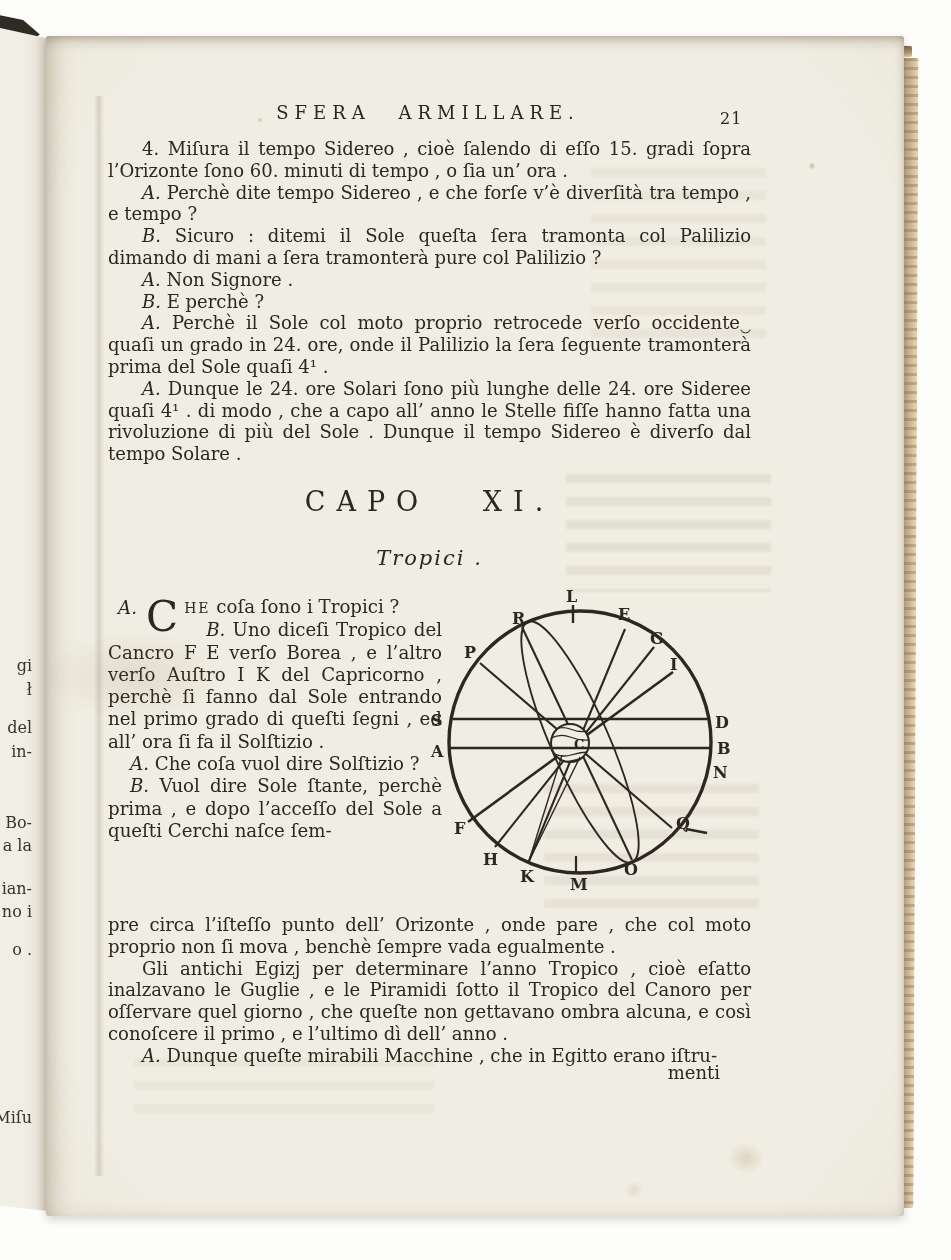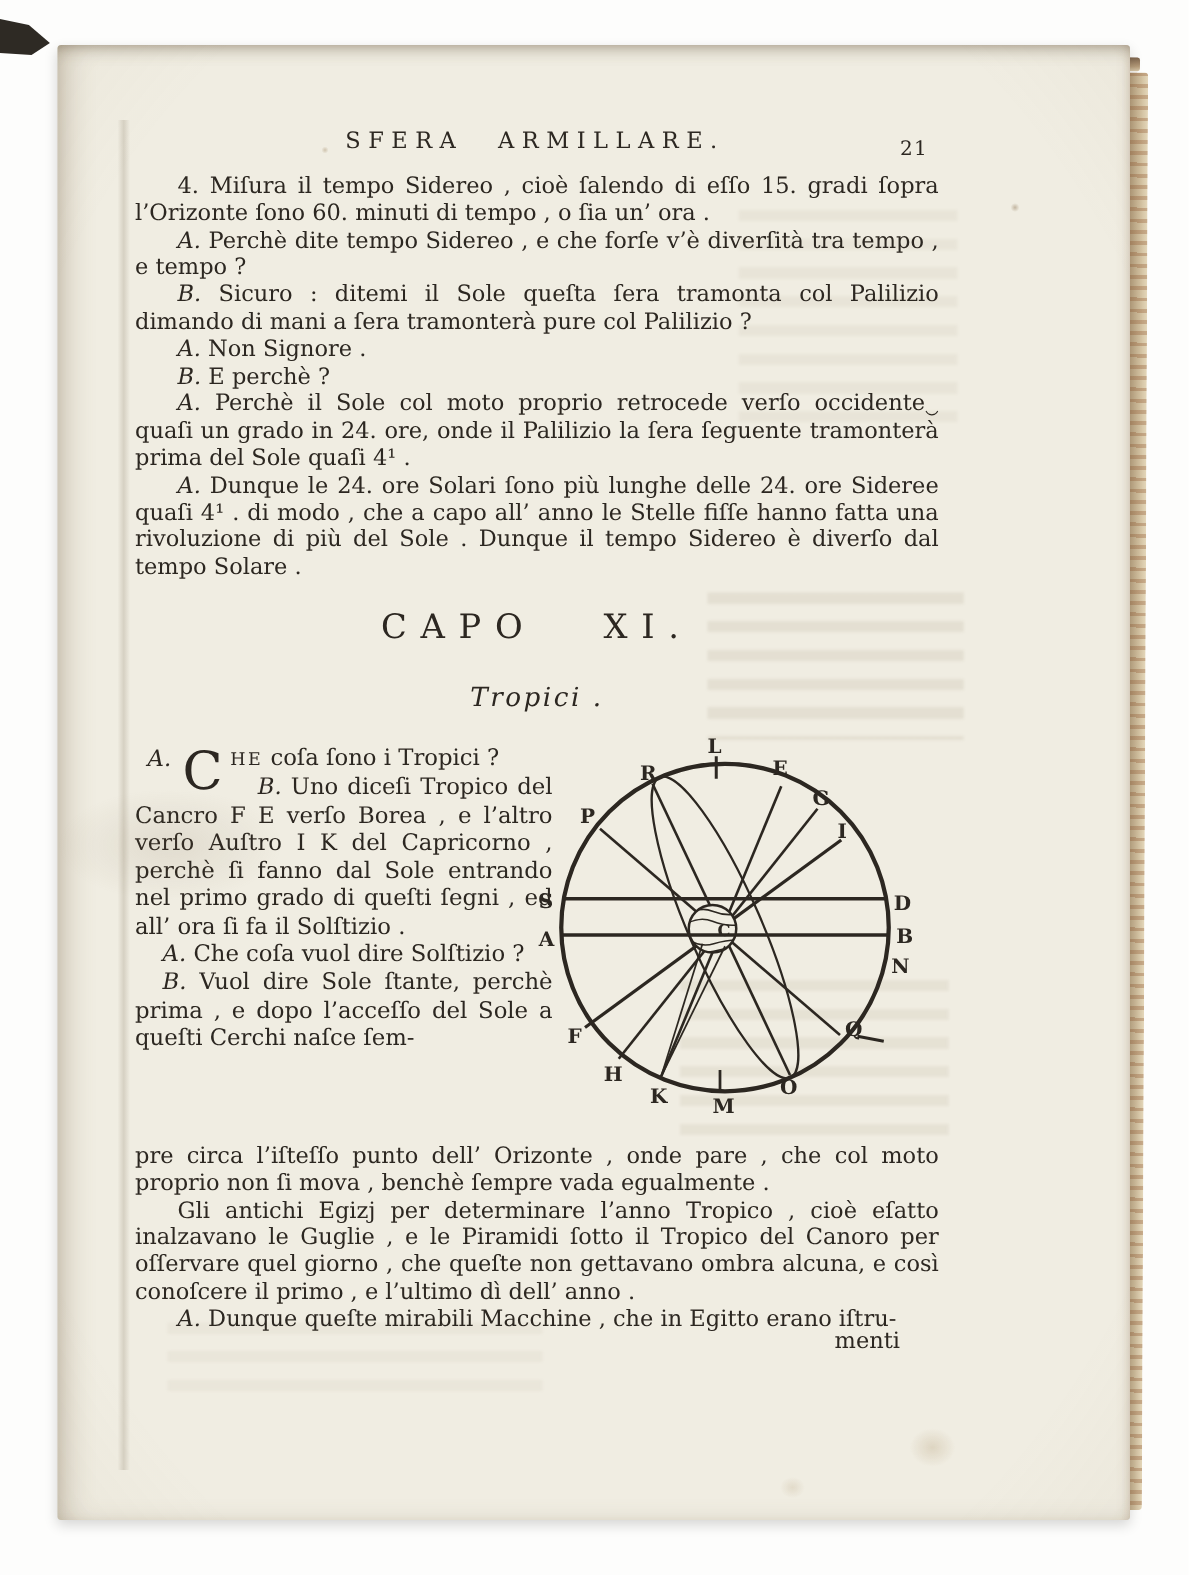--- a/index.html
+++ b/index.html
@@ -86,20 +86,32 @@
         font-size:16px;fill:#2c2721;}
   .diagram-wrap .ink{stroke:#2c2721;fill:none;}
 </style>
 </head>
 <body>
 
 <div class="stage">
 
   <div class="corner-dark"></div>
 
+  <div class="left-page">
+    <span class="frag" style="top:636px">gi</span>
+    <span class="frag" style="top:660px">ł</span>
+    <span class="frag" style="top:698px">del</span>
+    <span class="frag" style="top:722px">in-</span>
+    <span class="frag" style="top:793px">Bo-</span>
+    <span class="frag" style="top:816px">a la</span>
+    <span class="frag" style="top:859px">ian-</span>
+    <span class="frag" style="top:882px">no i</span>
+    <span class="frag" style="top:920px">o .</span>
+    <span class="frag" style="top:1088px">Miſu</span>
+  </div>
 
   <div class="head-edge"></div>
   <div class="corner-wedge"></div>
   <div class="fore-edge"></div>
 
   <div class="page">
     <div class="crease-v"></div>
     <div class="showthru st1"></div>
     <div class="showthru st2"></div>
     <div class="showthru st3"></div>

